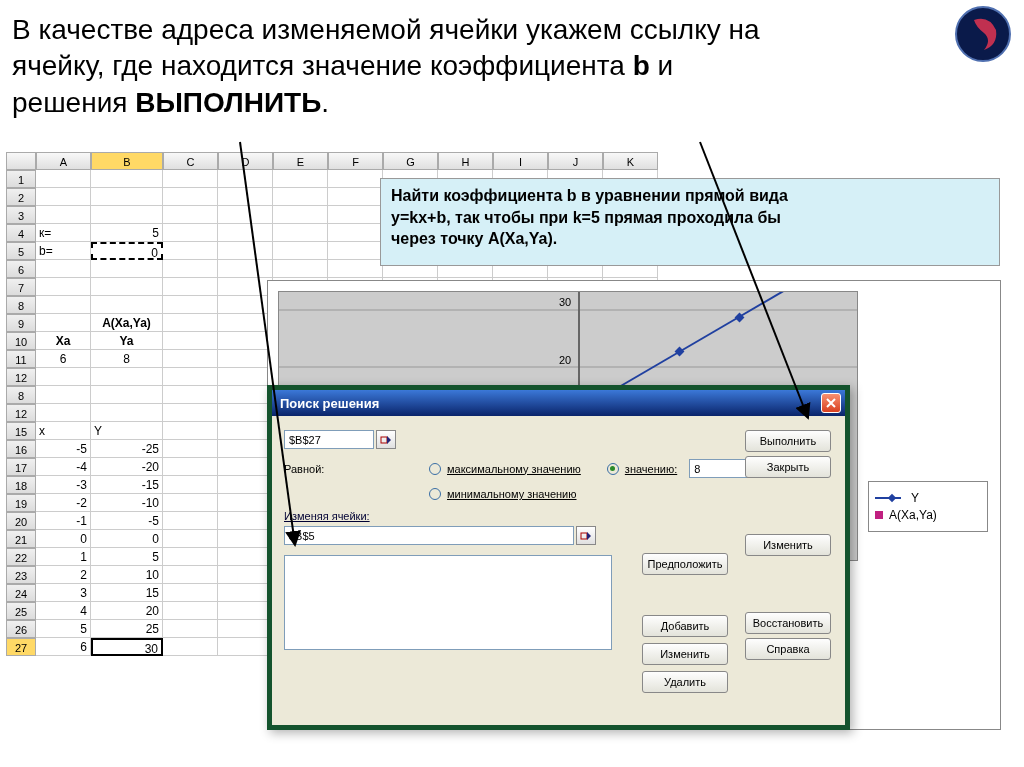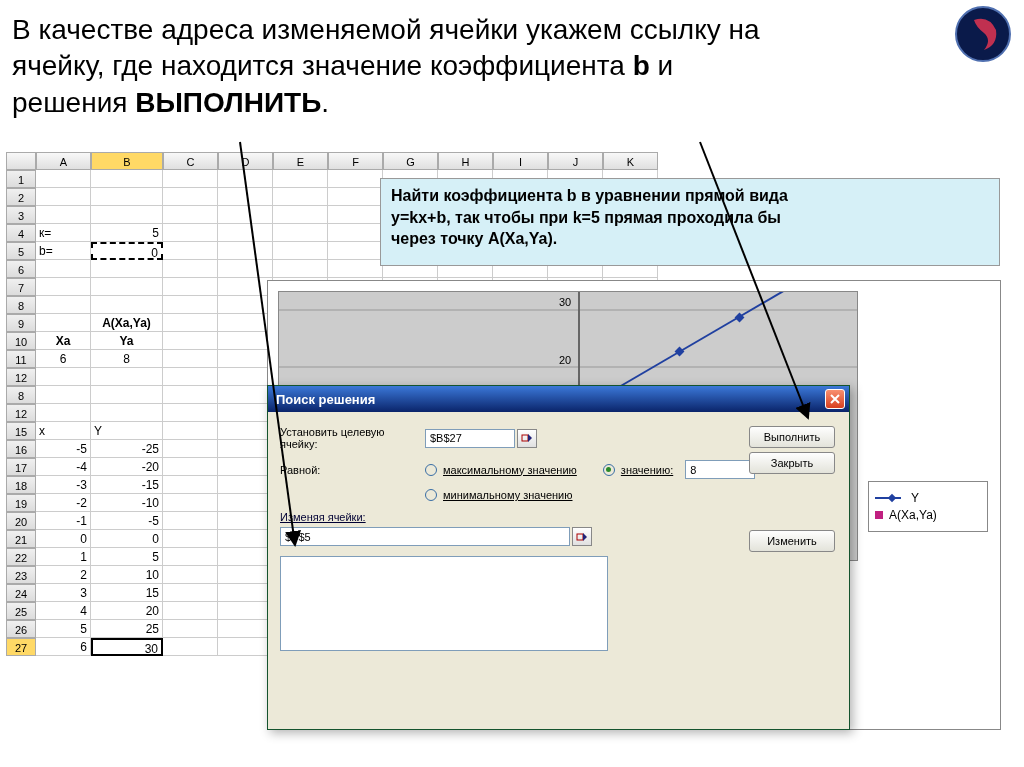--- a/index.html
+++ b/index.html
@@ -28,21 +28,21 @@
 
 .task-box { position: absolute; top: 178px; left: 380px; width: 620px; height: 88px; background: #d6f0f7; border: 1px solid #999; padding: 6px 10px; font-size: 16px; font-weight: bold; line-height: 1.35; }
 
 .chart-area { position: absolute; top: 280px; left: 267px; width: 734px; height: 450px; background: #fff; border: 1px solid #888; }
 .chart-plot { position: absolute; top: 10px; left: 10px; width: 580px; height: 270px; background: #ccc; border: 1px solid #888; }
 .chart-axis-label { position: absolute; font-size: 11px; color: #000; }
 .legend { position: absolute; top: 200px; right: 12px; width: 120px; border: 1px solid #888; padding: 6px; font-size: 12px; background: #fff; }
 .legend-row { display: flex; align-items: center; gap: 6px; margin: 3px 0; }
 .lg-mark { width: 26px; height: 2px; }
 
-.solver-window { position: absolute; top: 385px; left: 267px; width: 583px; height: 345px; background: #ece9d8; border: 1px solid #14532d; box-shadow: 3px 3px 10px rgba(0,0,0,0.3); font-size: 11px; }
+.solver-window { position: absolute; top: 385px; left: 267px; width: 583px; height: 345px; background: #ece9d8; border: 5px solid #14532d; box-shadow: 3px 3px 10px rgba(0,0,0,0.3); font-size: 11px; }
 .titlebar { height: 26px; background: linear-gradient(#3b78d8, #0a246a); color: #fff; display: flex; align-items: center; padding: 0 4px 0 8px; font-weight: bold; font-size: 13px; }
 .titlebar .closebtn { margin-left: auto; width: 20px; height: 20px; background: linear-gradient(#f89070,#d94020); border: 1px solid #fff; border-radius: 3px; display: flex; align-items: center; justify-content: center; color: #fff; font-weight: bold; }
 .solver-body { padding: 14px 12px; }
 .solver-row { display: flex; align-items: center; margin-bottom: 10px; }
 .solver-label { width: 145px; }
 .solver-input { background: #fff; border: 1px solid #7f9db9; height: 19px; padding: 1px 4px; font-size: 11px; }
 .refbtn { width: 20px; height: 19px; background: linear-gradient(#fff,#e0e0e0); border: 1px solid #888; margin-left: 2px; display: inline-flex; align-items: center; justify-content: center; }
 .radio-row { display: flex; align-items: center; gap: 6px; margin-left: 0; }
 .solver-section-label { text-decoration: underline; color: #003; margin-bottom: 4px; }
 .constraints-box { background: #fff; border: 1px solid #7f9db9; width: 328px; height: 95px; }
@@ -506,21 +506,20 @@
   <div class="titlebar">
     <span>Поиск решения</span>
     <div class="closebtn">
       <svg width="10" height="10" viewBox="0 0 10 10">
           <path d="M1 1 L9 9 M9 1 L1 9" stroke="#fff" stroke-width="2"></path>
         </svg>
     </div>
   </div>
   <div class="solver-body">
     <div class="solver-row">
-      <div class="solver-label">Установить целевую ячейку:</div>
       <input class="solver-input" style="width: 90px;" value="$B$27">
       <div class="refbtn">
         <svg width="12" height="12" viewBox="0 0 12 12">
             <rect x="1" y="3" width="6" height="6" fill="none" stroke="#a00" stroke-width="1"></rect>
             <path d="M7 2 L11 6 L7 10" fill="#227"></path>
           </svg>
       </div>
     </div>
     <div class="solver-row">
       <div class="solver-label">Равной:</div>
@@ -544,30 +543,41 @@
       <input class="solver-input" style="width: 290px;" value="$B$5">
       <div class="refbtn">
         <svg width="12" height="12" viewBox="0 0 12 12">
             <rect x="1" y="3" width="6" height="6" fill="none" stroke="#a00" stroke-width="1"></rect>
             <path d="M7 2 L11 6 L7 10" fill="#227"></path>
           </svg>
       </div>
     </div>
     <div class="constraints-box"></div>
   </div>
+  <div class="innerbtns">
+    <button class="winbtn">Предположить</button>
+    <div style="height:28px"></div>
+    <button class="winbtn">Добавить</button>
+    <button class="winbtn">Изменить</button>
+    <button class="winbtn">Удалить</button>
+  </div>
   <div class="btnstack">
     <div class="side-btngroup">
       <button class="winbtn">Выполнить</button>
       <button class="winbtn">Закрыть</button>
     </div>
     <div style="height:48px"></div>
     <div class="side-btngroup">
       <button class="winbtn">Изменить</button>
     </div>
     <div style="height:48px"></div>
+    <div class="side-btngroup">
+      <button class="winbtn">Восстановить</button>
+      <button class="winbtn">Справка</button>
+    </div>
   </div>
 </div>
 
 <svg class="overlay">
   <defs>
     <marker id="arrowhead" markerWidth="8" markerHeight="8" refX="7" refY="4" orient="auto">
       <polygon points="0 0, 8 4, 0 8" fill="#000"></polygon>
     </marker>
   </defs>
   <line x1="240" y1="142" x2="295" y2="545" class="arrow-line" marker-end="url(#arrowhead)"></line>

